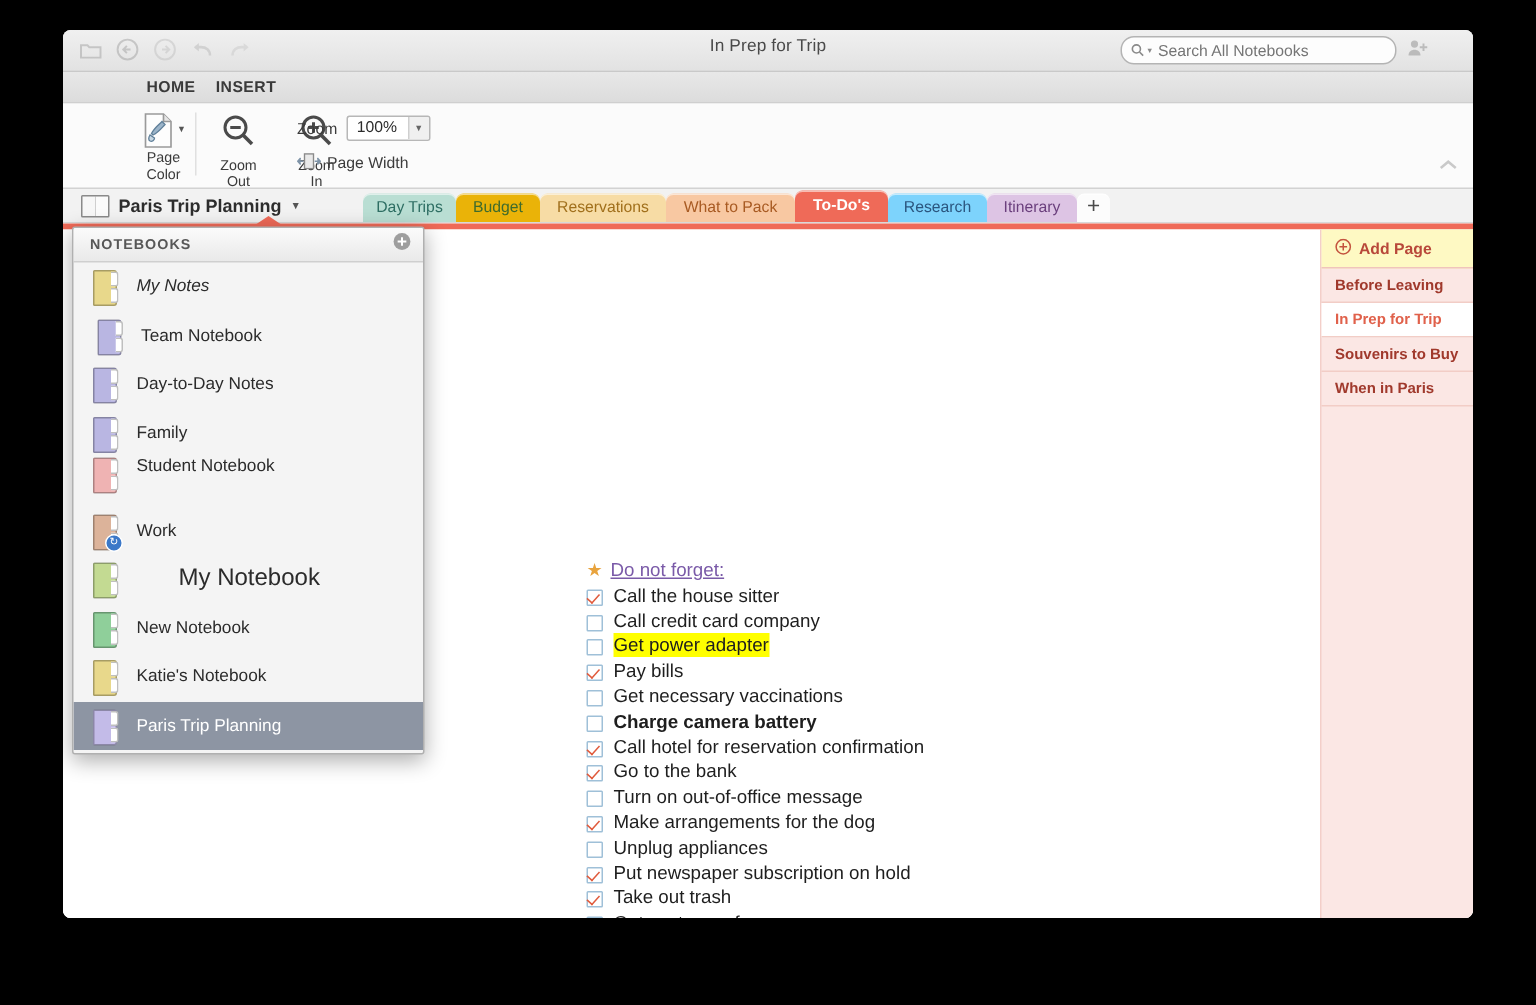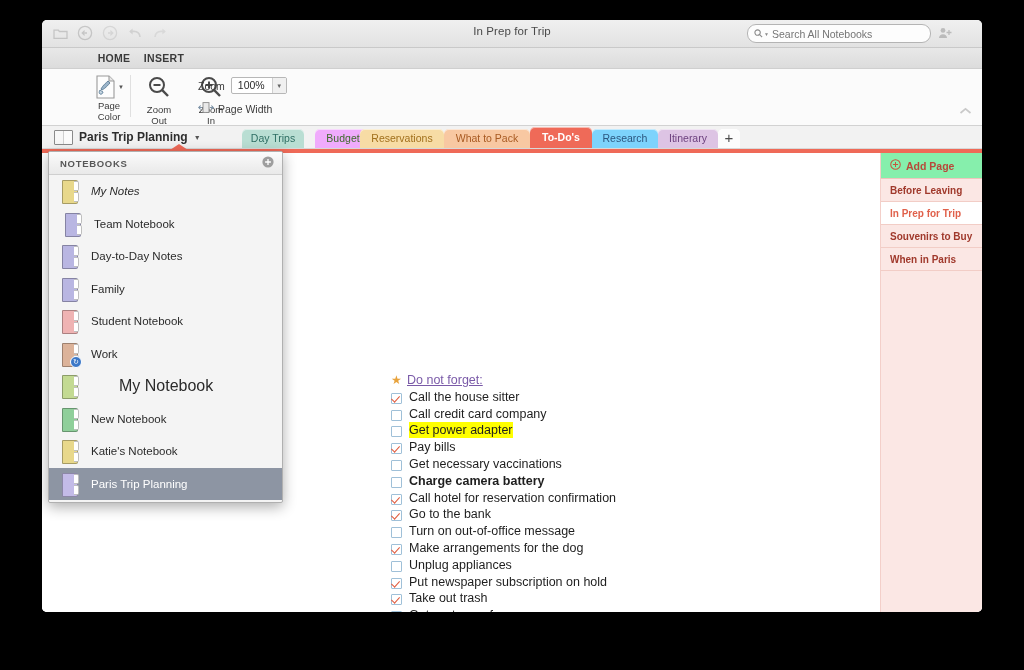--- a/index.html
+++ b/index.html
@@ -123,21 +123,21 @@
   
   .canvas{position:absolute;left:0;top:4px;right:101px;bottom:0;background:#fff;}
 
   
   .pagelist{
     position:absolute;right:0;top:4px;bottom:0;width:101px;background:#fbe7e4;
     border-left:1px solid #f3cfc9;
   }
   .addpage{
     height:25px;display:flex;align-items:center;gap:5px;padding-left:9px;
-    background:#86efac;border-bottom:1px solid #f0c4bc;
+    background:#fef9c3;border-bottom:1px solid #f0c4bc;
     font-size:10.5px;font-weight:bold;color:#b8483a;cursor:default;
   }
   .pgitem{
     height:22px;display:flex;align-items:center;padding-left:9px;
     font-size:10px;font-weight:bold;color:#a0392c;
     border-bottom:1px solid #f2cdc6;cursor:default;
   }
   .pgitem.sel{background:#ffffff;color:#e0614b;}
 
   
@@ -303,21 +303,21 @@
     </div>
 
     <div class="nbbar">
       <div class="nbtitle">
         <span class="bookicon"></span>
         <span>Paris Trip Planning</span>
         <span class="caret">▼</span>
       </div>
       <div class="sectabs" id="sectabs">
           <div class="stab" style="left: 0px; width: 62px; background: rgb(185, 222, 211); color: rgb(46, 110, 99);">Day Trips</div>
-          <div class="stab" style="left: 73px; width: 56px; background: #f0abfc; color: rgb(63, 107, 44); text-align: center;">Budget</div>
+          <div class="stab" style="left: 62px; width: 56px; background: #eab308; color: rgb(63, 107, 44); text-align: center;">Budget</div>
           <div class="stab" style="left: 118px; width: 84px; background: rgb(247, 220, 165); color: rgb(161, 112, 28);">Reservations</div>
           <div class="stab" style="left: 202px; width: 86px; background: rgb(248, 200, 162); color: rgb(168, 90, 34);">What to Pack</div>
           <div class="stab active" style="left: 288px; width: 62px; background: rgb(239, 106, 88); color: rgb(255, 255, 255); top: 1px; height: 21px; line-height: 21px; font-weight: bold;">To-Do's</div>
           <div class="stab" style="left: 350px; width: 66px; background: #7dd3fc; color: rgb(43, 86, 127);">Research</div>
           <div class="stab" style="left: 416px; width: 60px; background: rgb(221, 196, 228); color: rgb(107, 63, 125);">Itinerary</div>
           <div class="addtab" style="left: 476px;">+</div>
         </div>
     </div>
 
     <div class="bodyarea">
@@ -450,21 +450,21 @@
           <span style="font-size: 11.5px; color: rgb(43, 43, 43);">Day-to-Day Notes</span>
         </div>
         <div style="height: 32.5px; display: flex; align-items: center; padding-left: 13px; gap: 12px;">
           <span style="position: relative; width: 17px; height: 22px; flex: 0 0 auto;">
             <span style="position:absolute;left:0;top:0;width:14px;height:22px;background:#b9b6e2;border:1px solid rgba(0,0,0,.28);border-radius:1px 2px 2px 1px;"></span>
             <span style="position:absolute;left:12px;top:1px;width:4px;height:8px;background:#fff;border:1px solid rgba(0,0,0,.25);border-left:0;border-radius:0 2px 2px 0;"></span>
             <span style="position:absolute;left:12px;top:12px;width:4px;height:8px;background:#fff;border:1px solid rgba(0,0,0,.25);border-left:0;border-radius:0 2px 2px 0;"></span>
           </span>
           <span style="font-size: 11.5px; color: rgb(43, 43, 43);">Family</span>
         </div>
-        <div style="height: 32.5px; display: flex; align-items: center; padding-left: 13px; gap: 12px;">
+        <div style="height: 32.5px; display: flex; align-items: flex-start; padding-left: 13px; gap: 12px;">
           <span style="position: relative; width: 17px; height: 22px; flex: 0 0 auto;">
             <span style="position:absolute;left:0;top:0;width:14px;height:22px;background:#efb3b3;border:1px solid rgba(0,0,0,.28);border-radius:1px 2px 2px 1px;"></span>
             <span style="position:absolute;left:12px;top:1px;width:4px;height:8px;background:#fff;border:1px solid rgba(0,0,0,.25);border-left:0;border-radius:0 2px 2px 0;"></span>
             <span style="position:absolute;left:12px;top:12px;width:4px;height:8px;background:#fff;border:1px solid rgba(0,0,0,.25);border-left:0;border-radius:0 2px 2px 0;"></span>
           </span>
           <span style="font-size: 11.5px; color: rgb(43, 43, 43);">Student Notebook</span>
         </div>
         <div style="height: 32.5px; display: flex; align-items: center; padding-left: 13px; gap: 12px;">
           <span style="position: relative; width: 17px; height: 22px; flex: 0 0 auto;">
             <span style="position:absolute;left:0;top:0;width:14px;height:22px;background:#dcb39a;border:1px solid rgba(0,0,0,.28);border-radius:1px 2px 2px 1px;"></span>

